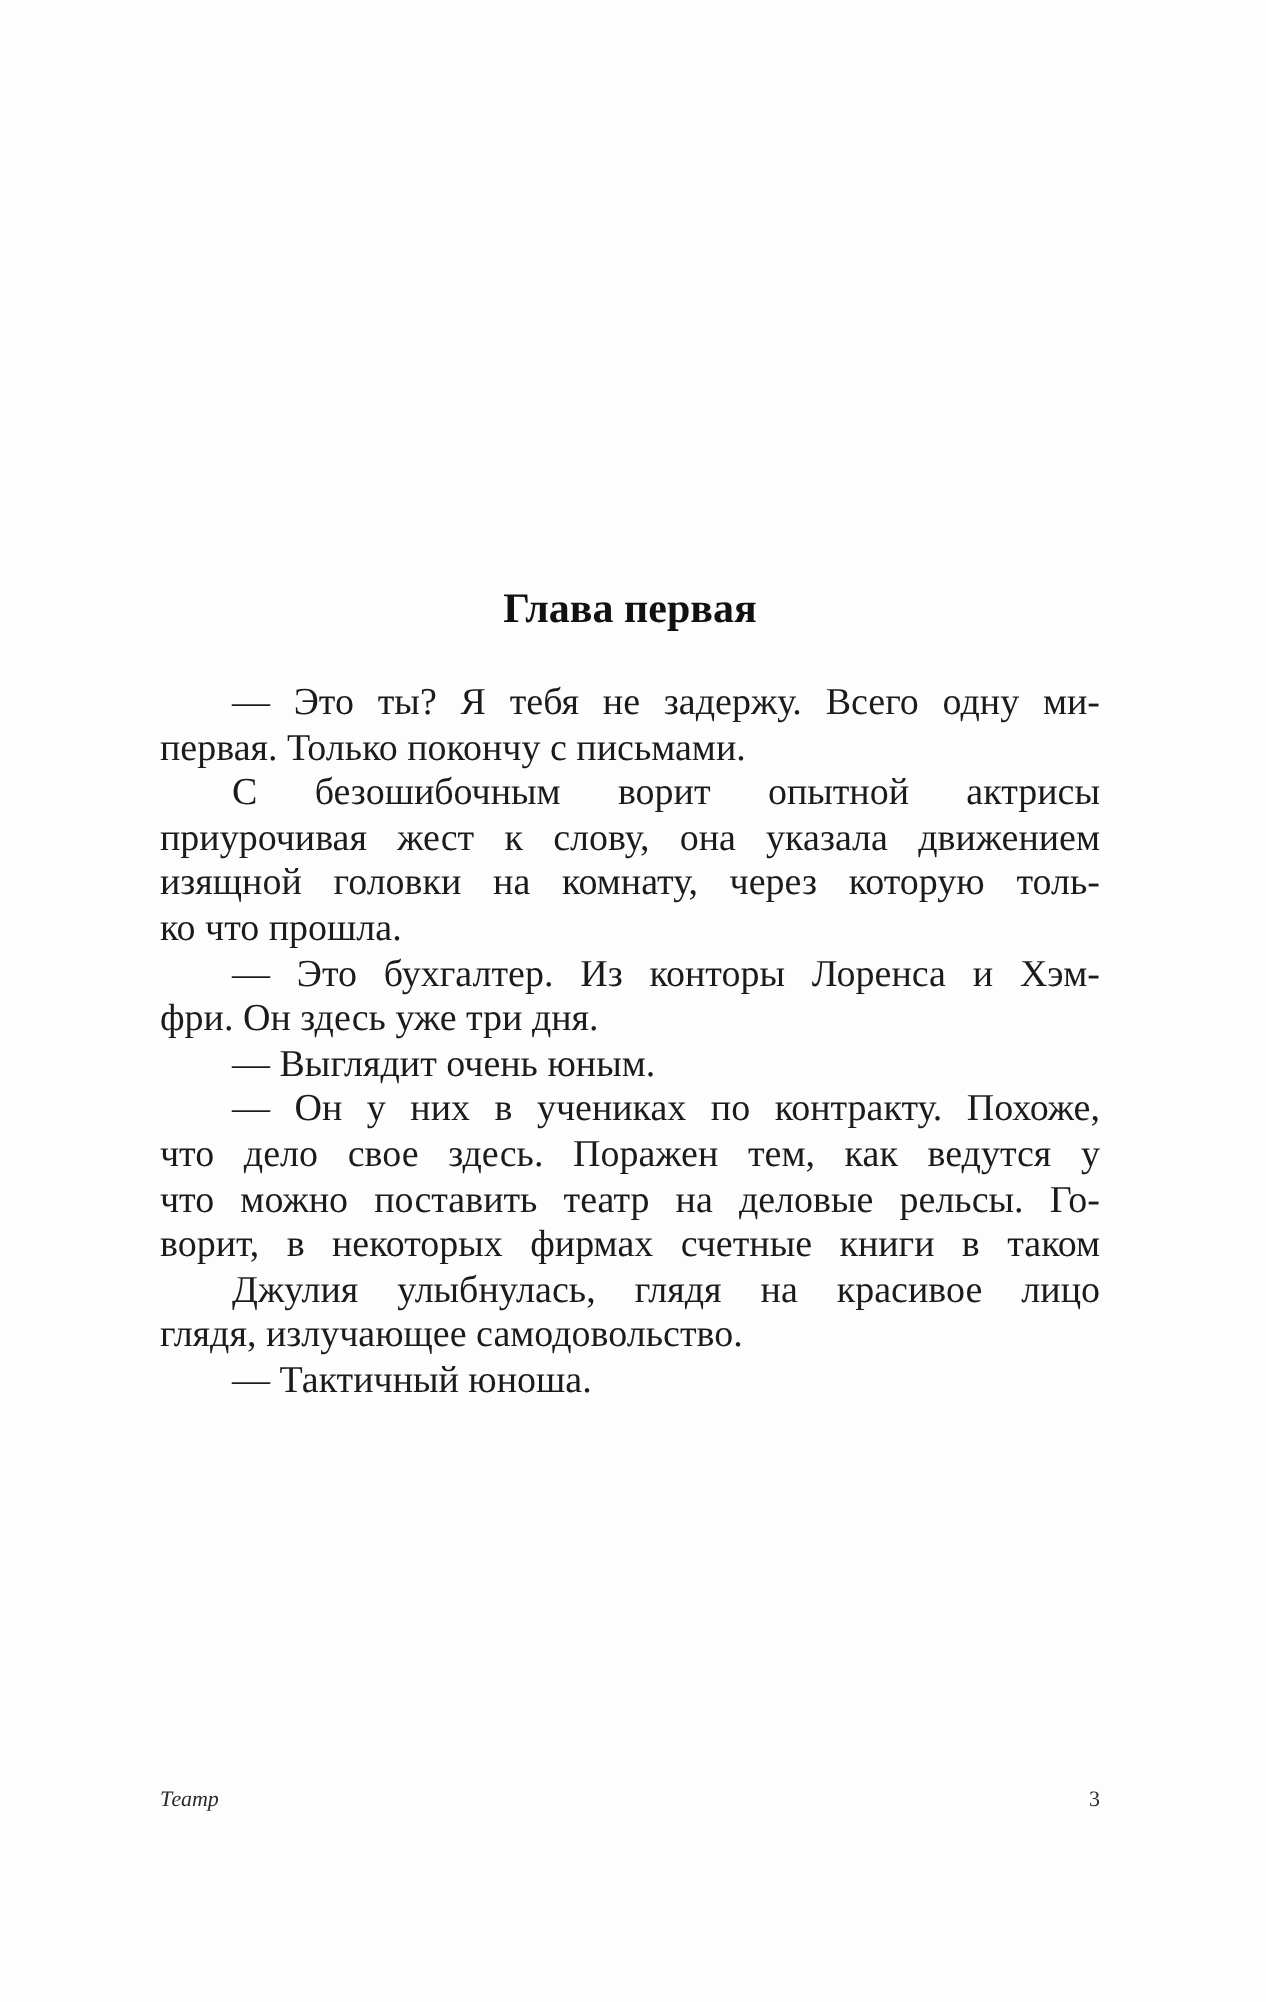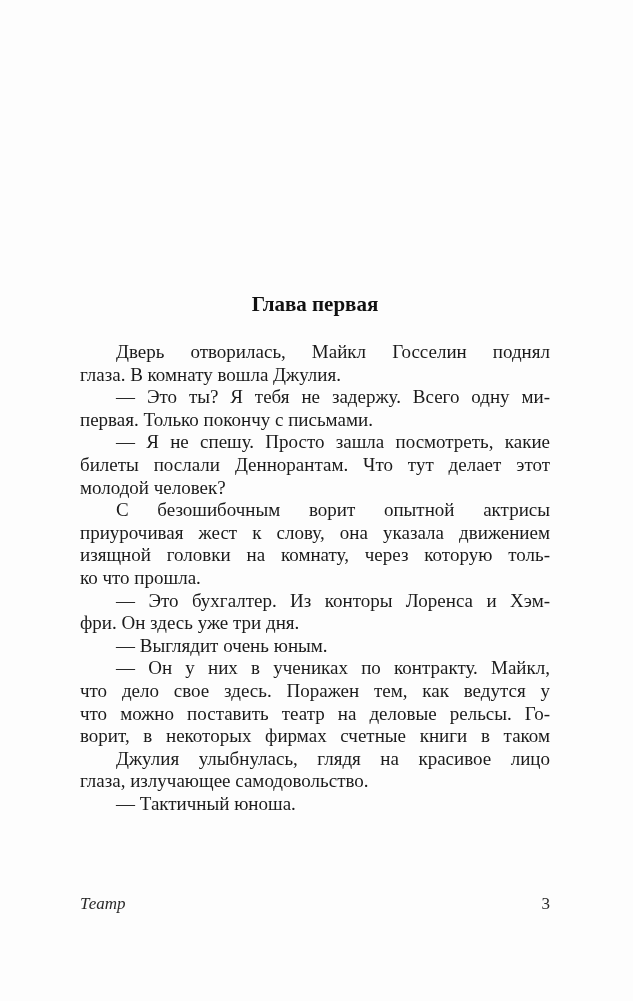--- a/index.html
+++ b/index.html
@@ -51,82 +51,73 @@
     text-align-last: left;
   }
   .footer {
     position: absolute;
     left: 80px;
     top: 894px;
     width: 470px;
     display: flex;
     justify-content: space-between;
     align-items: baseline;
-    font-size: 17px;
+    font-size: 11px;
     color: #2a2a2a;
   }
   .running-title {
     font-style: italic;
   }
   .page-number {
     font-style: normal;
   }
 </style>
 </head>
 <body>
 
 <div class="page">
   <div class="content">
 
     <h1 class="chapter-title">Глава первая</h1>
 
     <div class="body-text">
 
-      <div class="para">
-        <div class="line indent">Дверь отворилась, Майкл Госселин поднял</div>
-        <div class="line last">глаза. В комнату вошла Джулия.</div>
-      </div>
 
       <div class="para">
         <div class="line indent">— Это ты? Я тебя не задержу. Всего одну ми-</div>
         <div class="line last">первая. Только покончу с письмами.</div>
       </div>
 
-      <div class="para">
-        <div class="line indent">— Я не спешу. Просто зашла посмотреть, какие</div>
-        <div class="line">билеты послали Деннорантам. Что тут делает этот</div>
-        <div class="line last">молодой человек?</div>
-      </div>
 
       <div class="para">
         <div class="line indent">С безошибочным ворит опытной актрисы</div>
         <div class="line">приурочивая жест к слову, она указала движением</div>
         <div class="line">изящной головки на комнату, через которую толь-</div>
         <div class="line last">ко что прошла.</div>
       </div>
 
       <div class="para">
         <div class="line indent">— Это бухгалтер. Из конторы Лоренса и Хэм-</div>
         <div class="line last">фри. Он здесь уже три дня.</div>
       </div>
 
       <div class="para">
         <div class="line indent last">— Выглядит очень юным.</div>
       </div>
 
       <div class="para">
-        <div class="line indent">— Он у них в учениках по контракту. Майкл,</div>
+        <div class="line indent">— Он у них в учениках по контракту. Похоже,</div>
         <div class="line">что дело свое здесь. Поражен тем, как ведутся у</div>
         <div class="line">что можно поставить театр на деловые рельсы. Го-</div>
         <div class="line">ворит, в некоторых фирмах счетные книги в таком</div>
       </div>
 
       <div class="para">
         <div class="line indent">Джулия улыбнулась, глядя на красивое лицо</div>
-        <div class="line last">глаза, излучающее самодовольство.</div>
+        <div class="line last">глядя, излучающее самодовольство.</div>
       </div>
 
       <div class="para">
         <div class="line indent last">— Тактичный юноша.</div>
       </div>
 
     </div>
   </div>
 
   <div class="footer">

